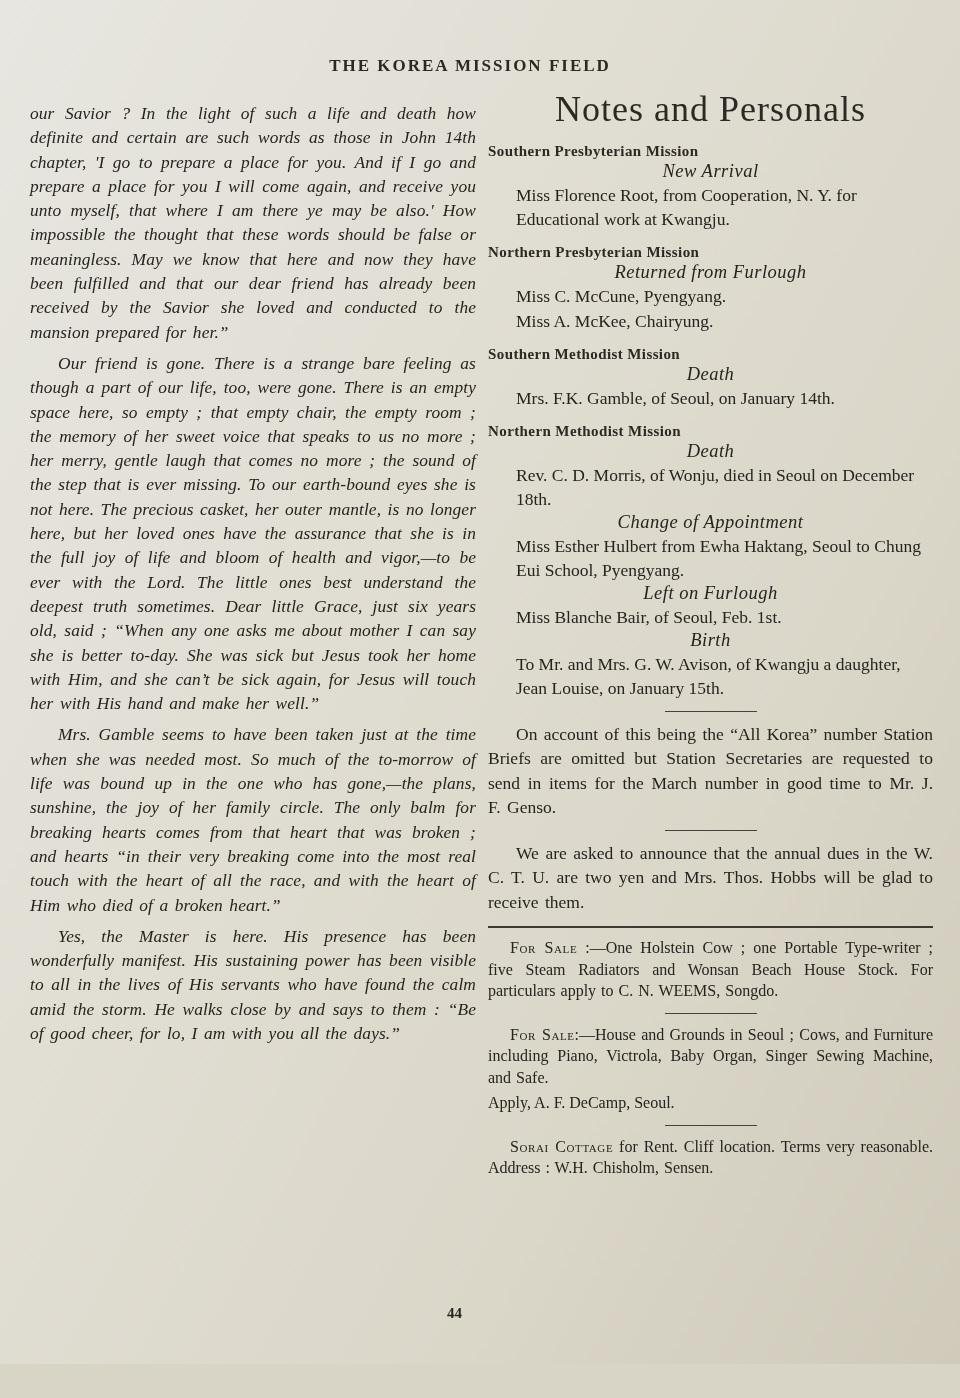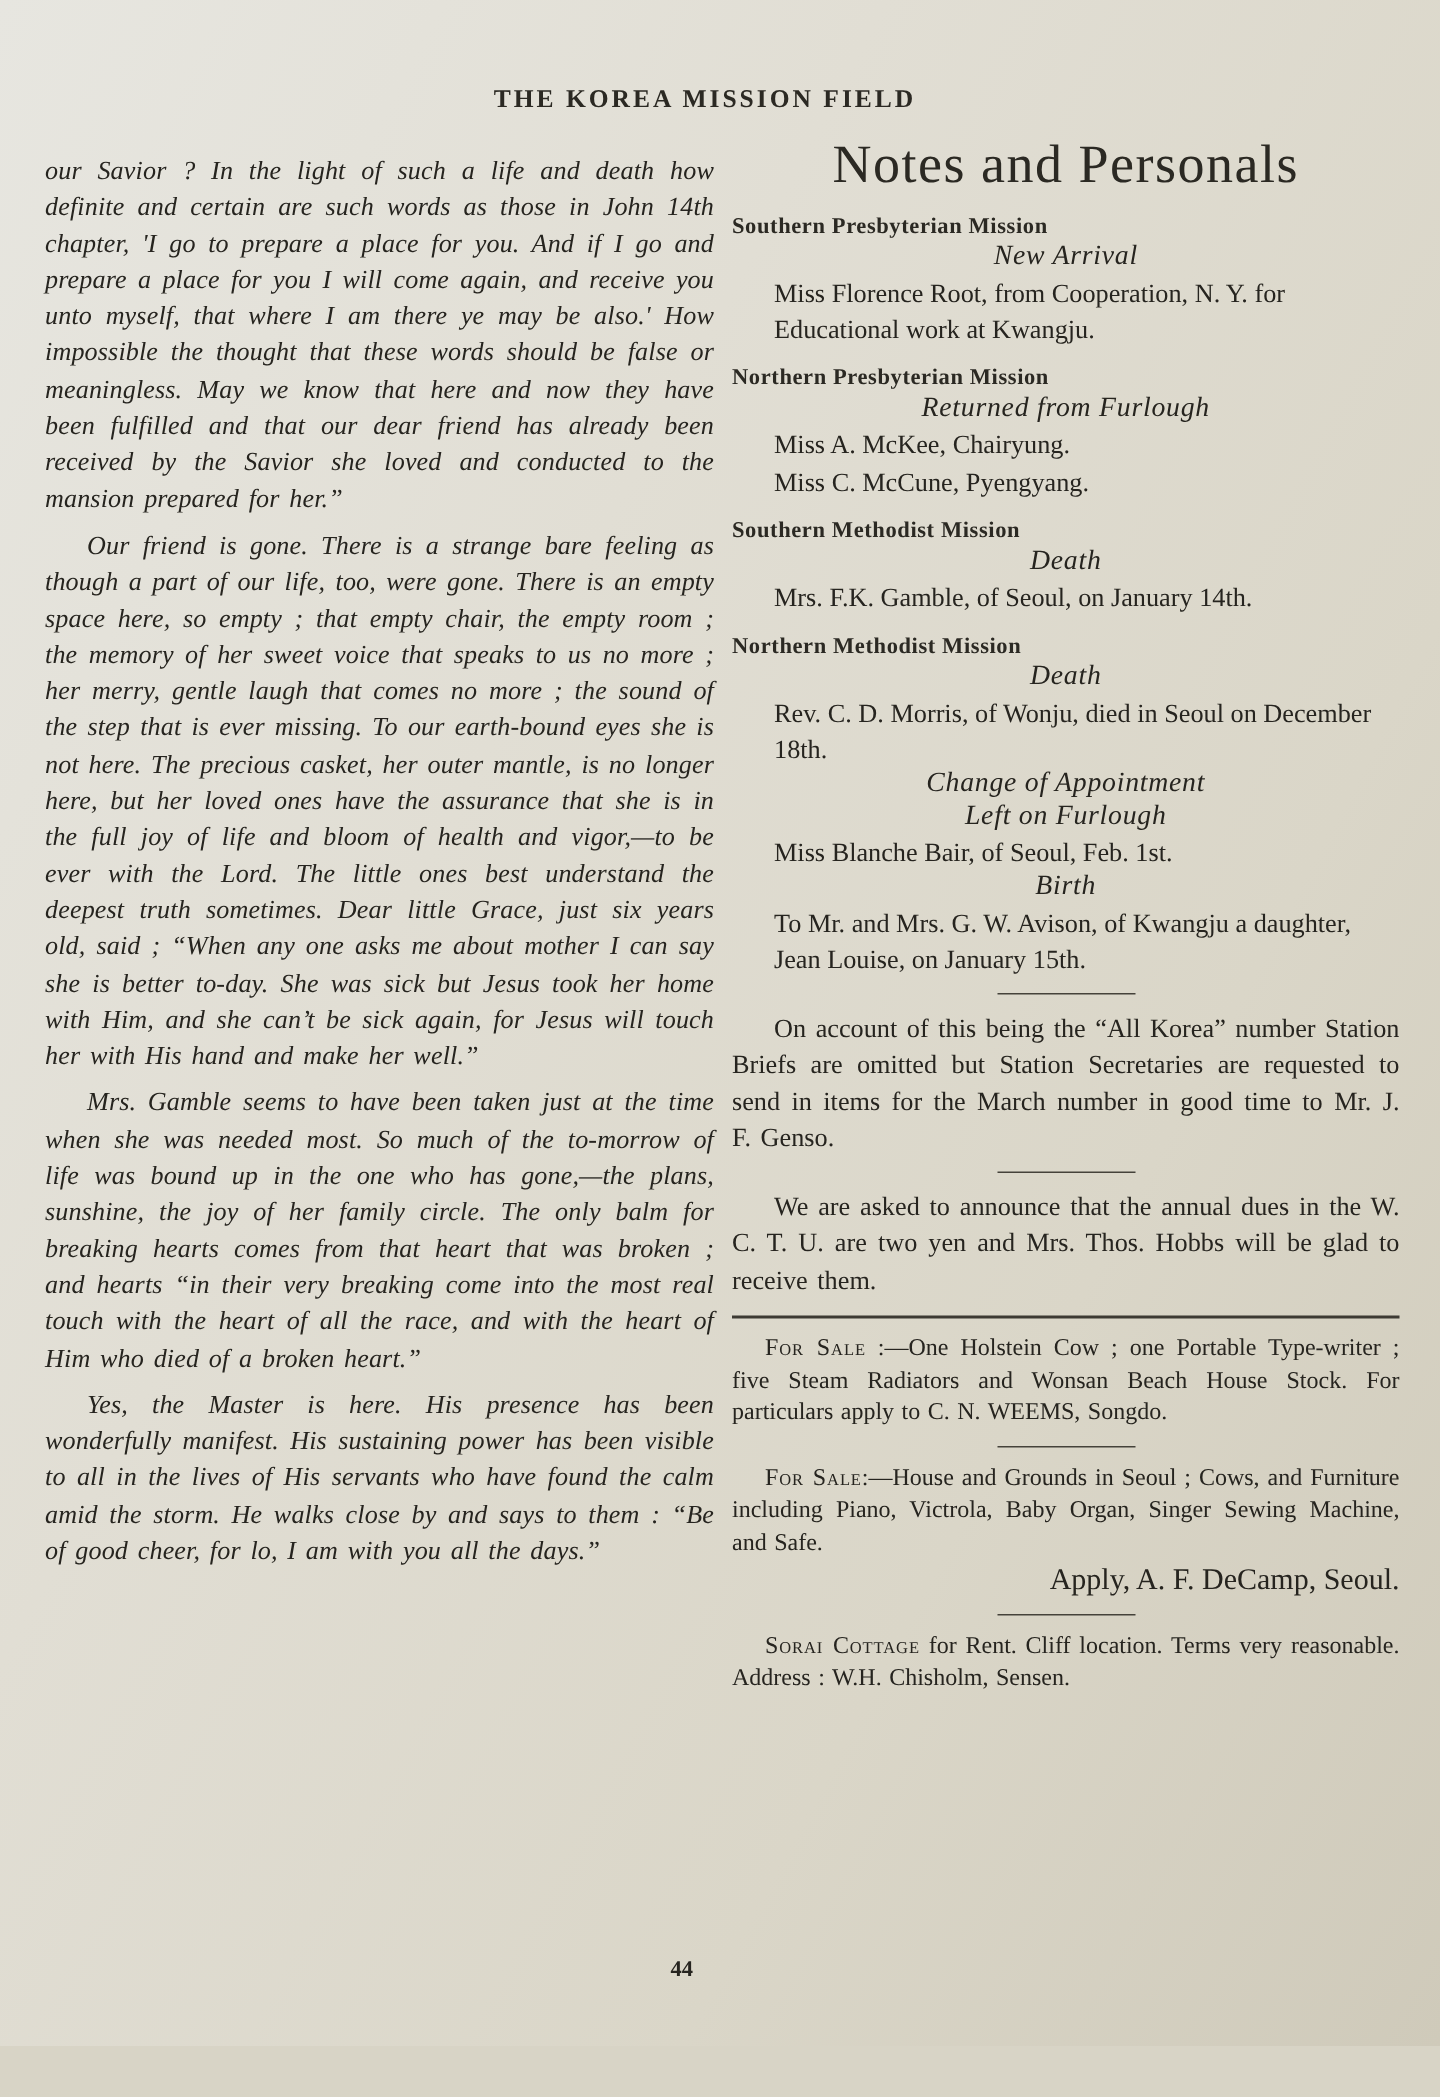--- a/index.html
+++ b/index.html
@@ -96,23 +96,23 @@
     margin: 0 0 4px 0;
     font-size: 16px;
     line-height: 21.5px;
     text-align: justify;
     text-indent: 22px;
     word-spacing: 1px;
   }
   .sc { font-variant: small-caps; letter-spacing: 0.6px; }
   .apply-line {
     margin: 0 0 2px 0;
-    font-size: 20px;
+    font-size: 16px;
     line-height: 21.5px;
-    text-align: right;
+    text-align: left;
   }
   .page-number {
     position: absolute;
     left: 447px; top: 1305px;
     font-size: 15px;
     font-weight: bold;
   }
 </style>
 </head>
 <body>
@@ -133,35 +133,36 @@
 
     <div>
       <h2 class="mission">Southern Presbyterian Mission</h2>
       <h3 class="subhead">New Arrival</h3>
       <p class="entry">Miss Florence Root, from Cooperation, N. Y. for Educational work at Kwangju.</p>
     </div>
 
     <div>
       <h2 class="mission">Northern Presbyterian Mission</h2>
       <h3 class="subhead">Returned from Furlough</h3>
+      <p class="entry">Miss C. McCune, Pyengyang.</p>
       <p class="entry">Miss A. McKee, Chairyung.</p>
-      <p class="entry">Miss C. McCune, Pyengyang.</p>
     </div>
 
     <div>
       <h2 class="mission">Southern Methodist Mission</h2>
       <h3 class="subhead">Death</h3>
       <p class="entry">Mrs. F.K. Gamble, of Seoul, on January 14th.</p>
     </div>
 
     <div>
       <h2 class="mission">Northern Methodist Mission</h2>
       <h3 class="subhead">Death</h3>
       <p class="entry">Rev. C. D. Morris, of Wonju, died in Seoul on December 18th.</p>
       <h3 class="subhead">Change of Appointment</h3>
+      <p class="entry">Miss Esther Hulbert from Ewha Haktang, Seoul to Chung Eui School, Pyengyang.</p>
       <h3 class="subhead">Left on Furlough</h3>
       <p class="entry">Miss Blanche Bair, of Seoul, Feb. 1st.</p>
     </div>
 
     <div>
       <h3 class="subhead">Birth</h3>
       <p class="entry">To Mr. and Mrs. G. W. Avison, of Kwangju a daughter, Jean Louise, on January 15th.</p>
     </div>
 
     <hr class="rule-short">

